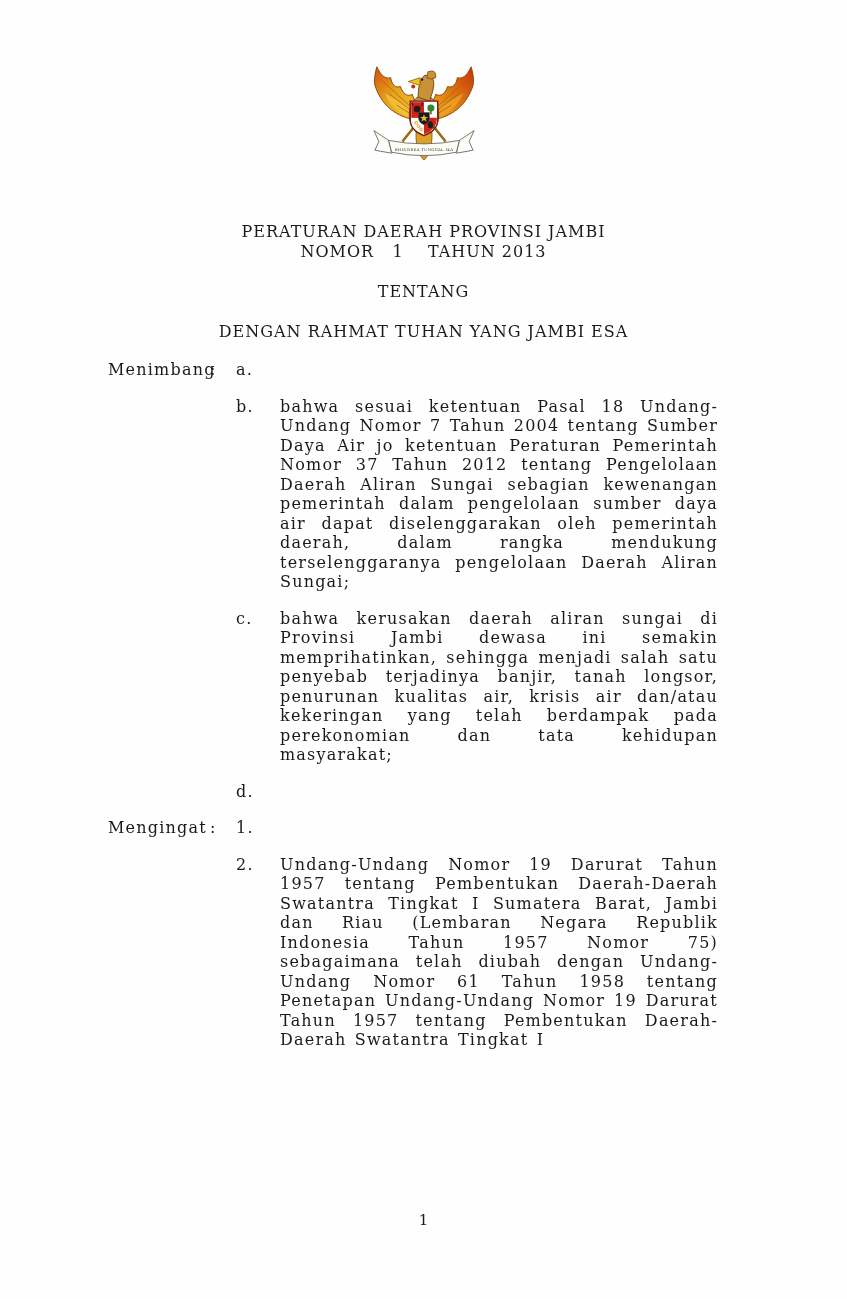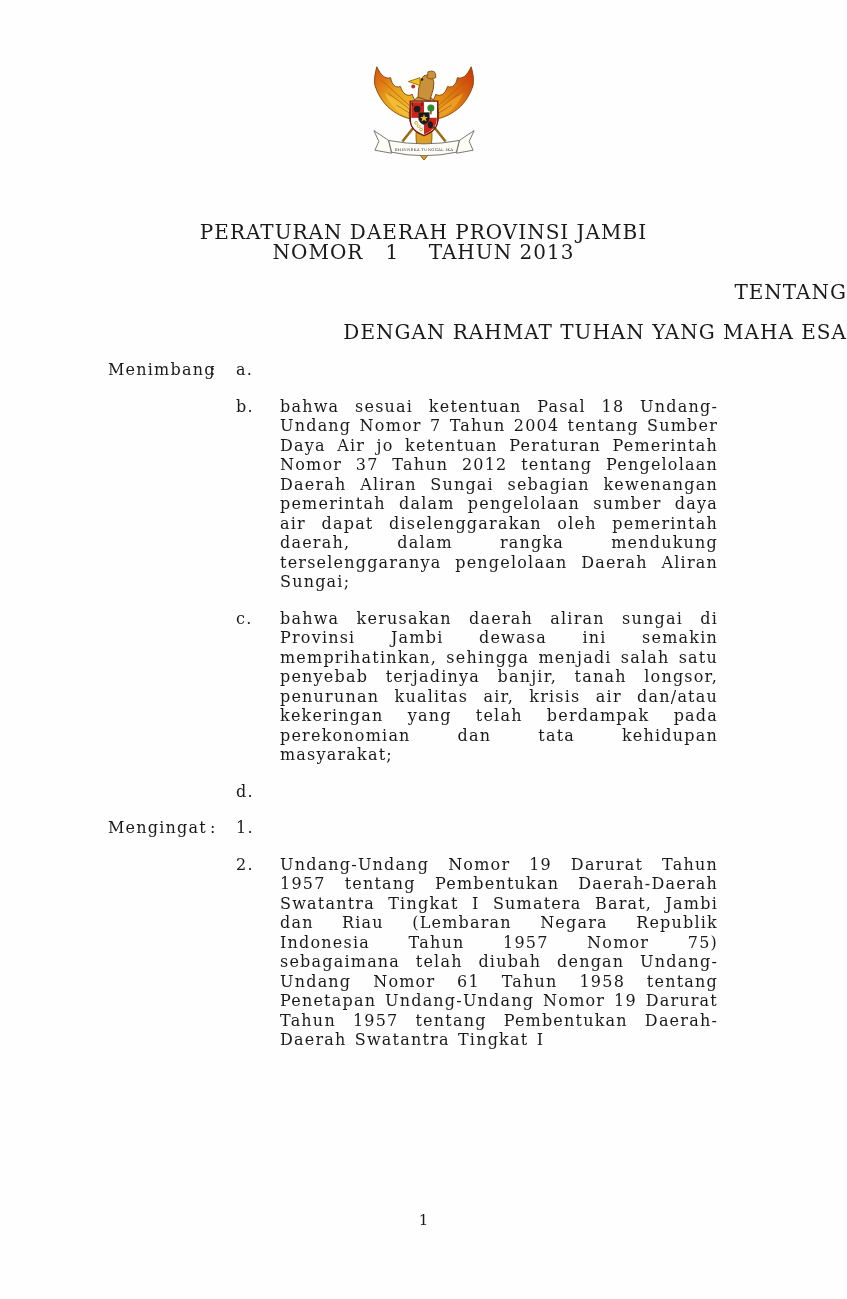--- a/index.html
+++ b/index.html
@@ -17,26 +17,26 @@
   }
   .emblem-wrap {
     padding-top: 58px;
     text-align: center;
   }
   .emblem-wrap svg { display: inline-block; }
 
   .title-block {
     margin-top: 54px;
     text-align: center;
-    font-size: 20px;
+    font-size: 16px;
     letter-spacing: 1px;
     line-height: 20px;
   }
   .title-line2 { white-space: pre; text-align: center; }
-  .t-gap { margin-top: 20px; text-align: right; }
+  .t-gap { margin-top: 20px; }
 
   .body-block {
     margin: 18px 129px 0 108px;
     font-size: 16px;
     line-height: 19.5px;
     letter-spacing: 1.2px;
     word-spacing: 2px;
   }
   .row {
     display: grid;
@@ -132,21 +132,21 @@
         <path d="M24,84 Q60,91 96,84 L93,96 Q60,103 27,96 Z" fill="#fdfdf5" stroke="#666666" stroke-width="0.9"></path>
         <text x="60" y="94.5" text-anchor="middle" font-size="4" letter-spacing="0.25" fill="#3a3a3a">BHINNEKA TUNGGAL IKA</text>
       </g>
     </svg>
   </div>
 
   <div class="title-block">
     <div>PERATURAN DAERAH PROVINSI JAMBI</div>
     <div class="title-line2">NOMOR   1    TAHUN 2013</div>
     <div class="t-gap">TENTANG</div>
-    <div class="t-gap">DENGAN RAHMAT TUHAN YANG MAHA ESA</div>
+    <div class="t-gap">DENGAN RAHMAT TUHAN YANG JAMBI ESA</div>
   </div>
 
   <div class="body-block">
 
     <div class="row">
       <div class="col-label">Menimbang</div>
       <div class="col-colon">:</div>
       <div class="col-marker">a.</div>
     </div>
     <div class="row">

